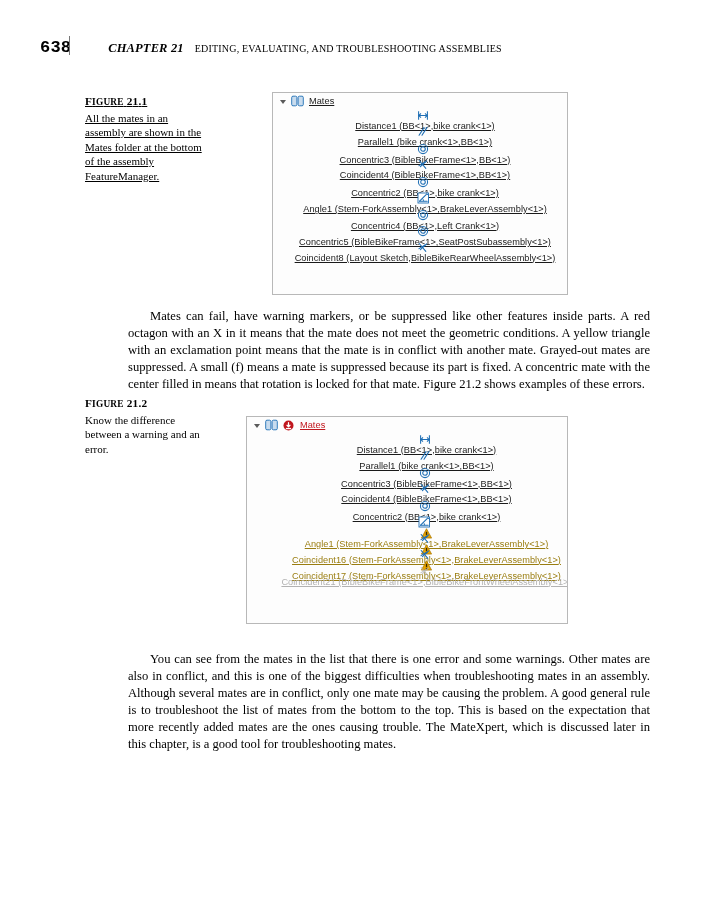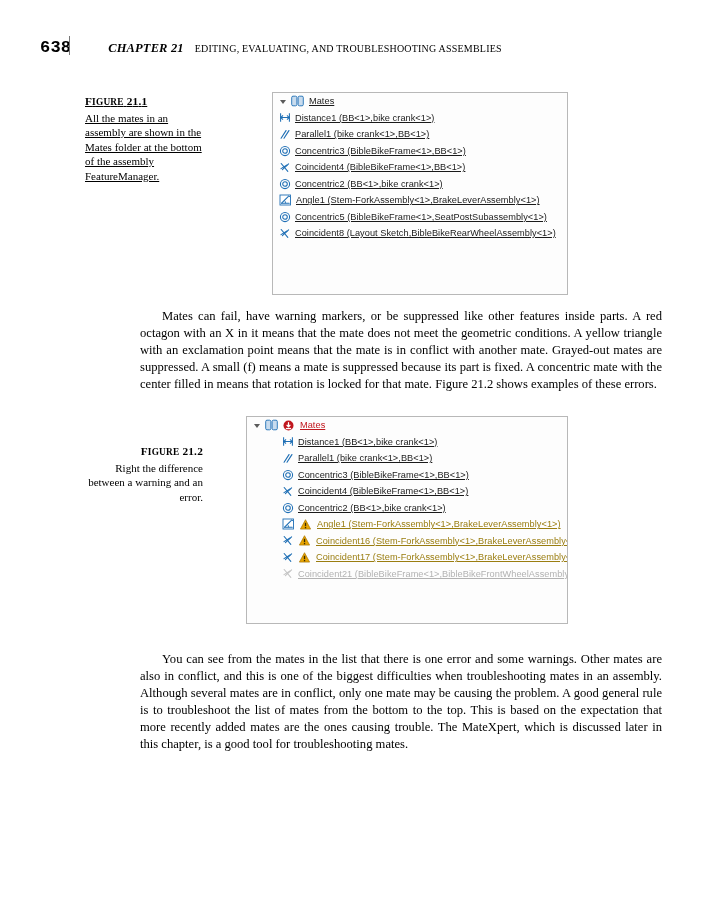--- a/index.html
+++ b/index.html
@@ -66,26 +66,26 @@
     font-weight: bold;
     font-size: 11.3px;
     letter-spacing: 0.2px;
     display: block;
     margin-bottom: 1px;
   }
   .fig-caption .fig-label .sc {
     font-size: 9.3px;
   }
   #fig1-caption { top: 94px; text-decoration: underline; }
-  #fig2-caption { top: 444px; text-align: right; }
+  #fig2-caption { top: 396px; }
 
   
   .body-par {
     position: absolute;
-    left: 140px;
+    left: 128px;
     width: 522px;
     font-family: "Liberation Serif", serif;
     font-size: 12.6px;
     line-height: 17.1px;
     text-align: justify;
     text-indent: 22px;
   }
   #par-1 { top: 308px; }
   #par-2 { top: 651px; }
 
@@ -110,21 +110,21 @@
     display: flex;
     align-items: center;
     height: 16.5px;
     font-size: 9.2px;
     color: #1a1a1a;
     white-space: nowrap;
     padding-left: 6px;
   }
   #panel-1 .tree-row { padding-left: 6px; }
   #panel-2 .tree-row { padding-left: 6px; }
-  .tree-row.indent { padding-left: 33px; }
+  .tree-row.indent { padding-left: 33px; flex-direction: column; }
   #panel-2 .tree-row.indent { padding-left: 35px; }
   .tree-row .row-label { padding-left: 4px; letter-spacing: 0.05px; text-decoration: underline; }
 
   
   .twisty {
     width: 9px; height: 9px;
     position: relative;
     flex: 0 0 auto;
     margin-right: 3px;
   }
@@ -257,41 +257,52 @@
     </div>
     <div class="tree-row indent">
       <span class="ic">
         <svg width="12" height="12" viewBox="0 0 12 12">
           <g opacity="1" fill="none" stroke="#1f6fb5" stroke-width="1.05">
             <circle cx="6" cy="6" r="4.6"></circle>
             <circle cx="6" cy="6" r="2.3"></circle>
           </g>
         </svg>
       </span>
+      <span class="row-label">Concentric4 (BB&lt;1&gt;,Left Crank&lt;1&gt;)</span>
+    </div>
+    <div class="tree-row indent">
+      <span class="ic">
+        <svg width="12" height="12" viewBox="0 0 12 12">
+          <g opacity="1" fill="none" stroke="#1f6fb5" stroke-width="1.05">
+            <circle cx="6" cy="6" r="4.6"></circle>
+            <circle cx="6" cy="6" r="2.3"></circle>
+          </g>
+        </svg>
+      </span>
       <span class="row-label">Concentric5 (BibleBikeFrame&lt;1&gt;,SeatPostSubassembly&lt;1&gt;)</span>
     </div>
     <div class="tree-row indent">
       <span class="ic">
         <svg width="12" height="11" viewBox="0 0 12 11">
           <g opacity="1" stroke="#1f6fb5" stroke-width="1.1" fill="none" stroke-linecap="round">
             <path d="M2.2 1.5 L8.8 9.4"></path>
             <path d="M9.6 1.9 L3.4 7.6"></path>
             <path d="M2.0 6.6 L8.0 3.0"></path>
           </g>
         </svg>
       </span>
       <span class="row-label">Coincident8 (Layout Sketch,BibleBikeRearWheelAssembly&lt;1&gt;)</span>
     </div>
   </div>
 
 <div class="body-par" id="par-1">Mates can fail, have warning markers, or be suppressed like other features inside parts. A red octagon with an X in it means that the mate does not meet the geometric conditions. A yellow triangle with an exclamation point means that the mate is in conflict with another mate. Grayed-out mates are suppressed. A small (f) means a mate is suppressed because its part is fixed. A concentric mate with the center filled in means that rotation is locked for that mate. Figure 21.2 shows examples of these errors.</div>
 
 <div class="fig-caption" id="fig2-caption">
   <span class="fig-label"><span>F</span><span class="sc">I</span><span class="sc">G</span><span class="sc">U</span><span class="sc">R</span><span class="sc">E</span><span> </span><span>2</span><span>1</span><span>.</span><span>2</span></span>
-  <span>Right the difference between a warning and an error.</span>
+  <span>Know the difference between a warning and an error.</span>
 </div>
 
 <div class="tree-panel" id="panel-2">
     <div class="tree-row">
       <span class="twisty"></span>
       <span class="ic">
         <svg width="14" height="12" viewBox="0 0 14 12">
           <g opacity="1">
             <path d="M2 1.2 h2.6 a1.3 1.3 0 0 1 1.3 1.3 v7 a1.3 1.3 0 0 1 -1.3 1.3 h-2.6 a1.3 1.3 0 0 1 -1.3 -1.3 v-7 a1.3 1.3 0 0 1 1.3 -1.3 z" fill="#c9dcee" stroke="#1f6fb5" stroke-width="0.9"></path>
             <path d="M8.4 1.2 h2.6 a1.3 1.3 0 0 1 1.3 1.3 v7 a1.3 1.3 0 0 1 -1.3 1.3 h-2.6 a1.3 1.3 0 0 1 -1.3 -1.3 v-7 a1.3 1.3 0 0 1 1.3 -1.3 z" fill="#c9dcee" stroke="#1f6fb5" stroke-width="0.9"></path>

